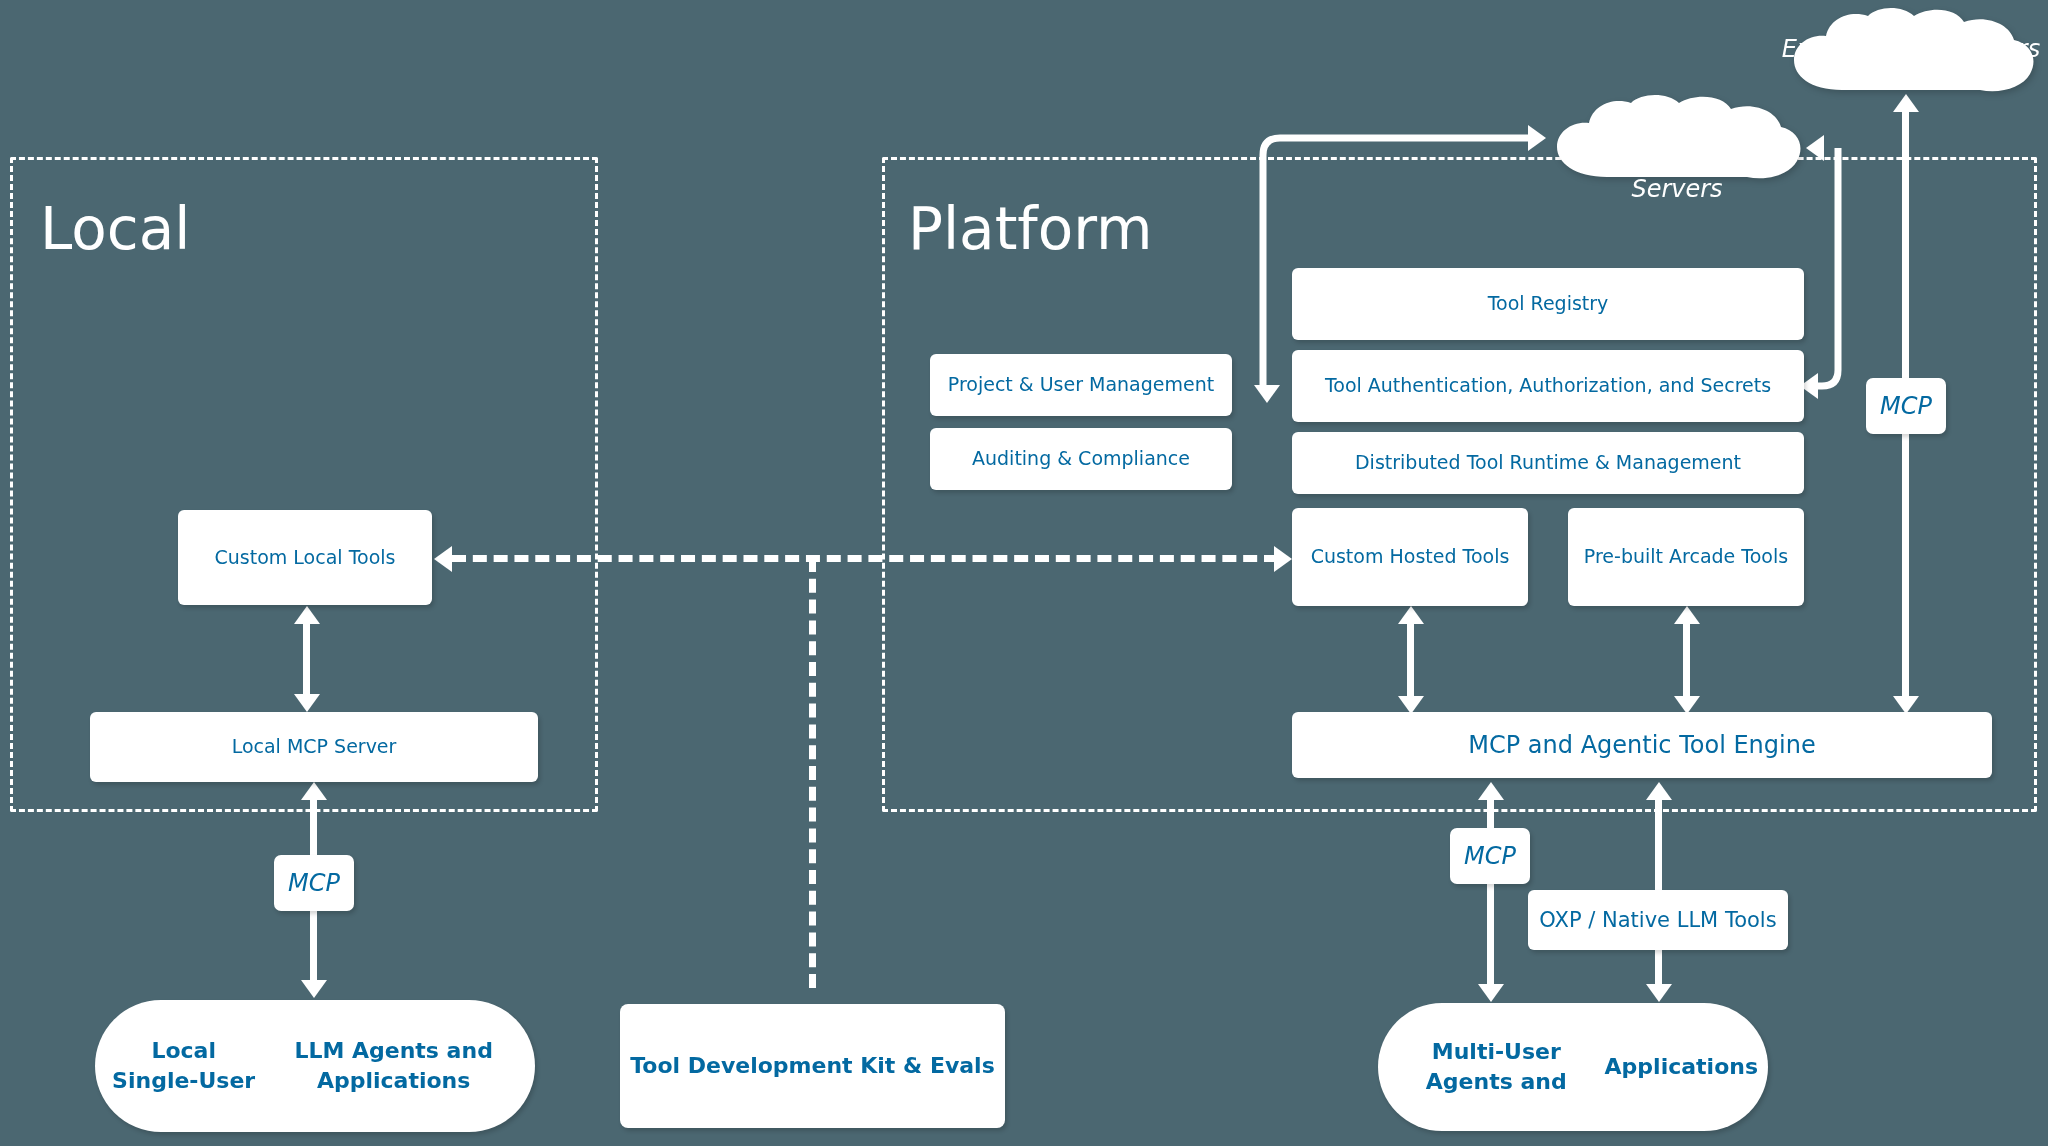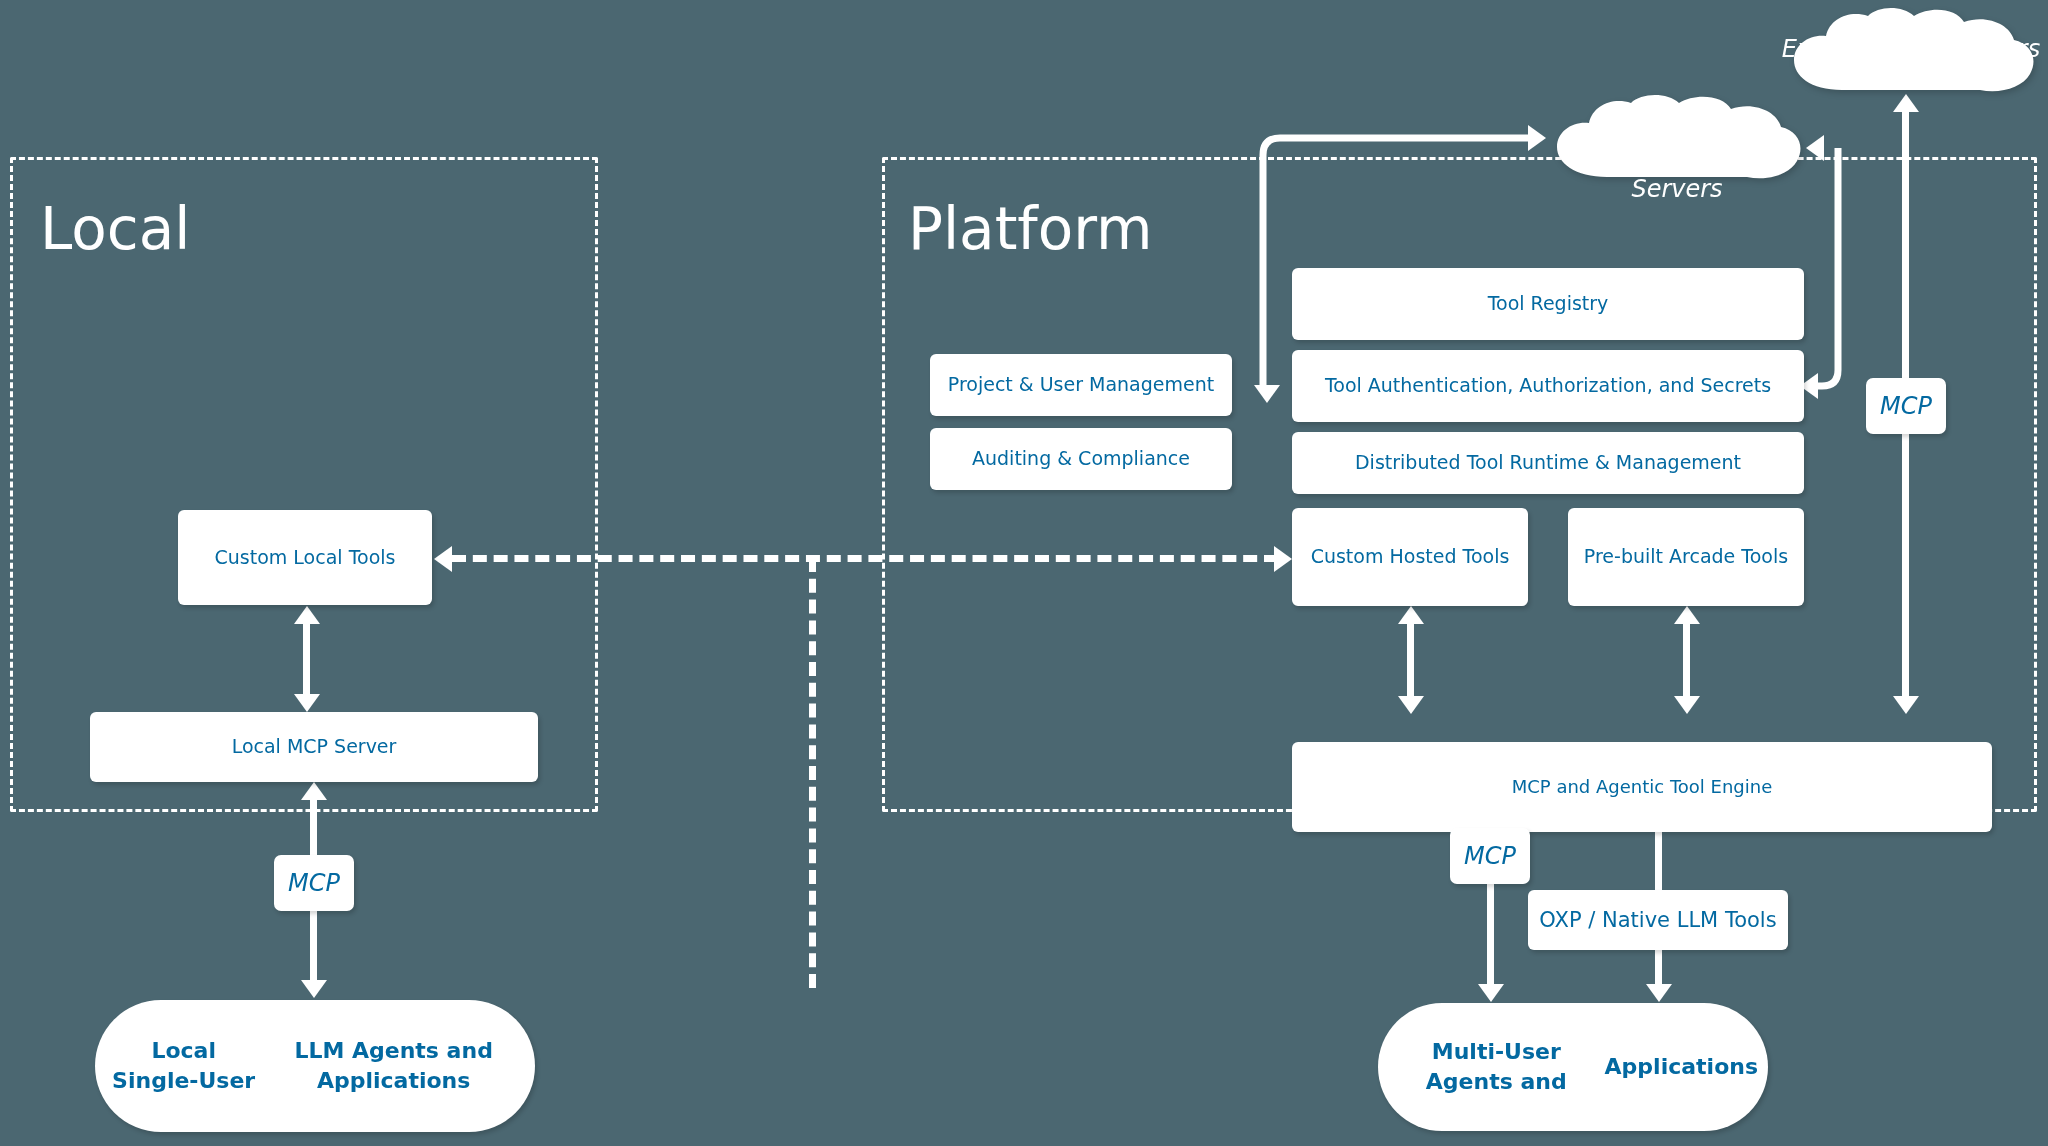--- a/index.html
+++ b/index.html
@@ -129,27 +129,28 @@
   <div class="node" style="left:1292px; top:268px; width:512px; height:72px;">Tool Registry</div>
 
   <div class="node" style="left:1292px; top:350px; width:512px; height:72px;">Tool Authentication, Authorization, and Secrets</div>
 
   <div class="node" style="left:1292px; top:432px; width:512px; height:62px;">Distributed Tool Runtime &amp; Management</div>
 
   <div class="node" style="left:1292px; top:508px; width:236px; height:98px;">Custom Hosted Tools</div>
 
   <div class="node" style="left:1568px; top:508px; width:236px; height:98px;">Pre-built Arcade Tools</div>
 
-  <div class="node" style="left:1292px; top:712px; width:700px; height:90px; font-size:18px;margin-top:30px;">MCP and Agentic Tool Engine</div>
+  <div class="node" style="left:1292px; top:712px; width:700px; height:66px; font-size:24px;">MCP and Agentic Tool Engine</div>
 
   <div class="node pill" style="left:1378px; top:1003px; width:390px; height:128px; flex-direction:row;">
     <span>Multi-User Agents and</span>
     <span>Applications</span>
   </div>
 
+  <div class="node bold" style="left:620px; top:1004px; width:385px; height:124px; border-radius:8px;">Tool Development Kit &amp; Evals</div>
 
   <div class="node italic" style="left:1528px; top:890px; width:260px; height:60px; font-size:21px; z-index:9;">OXP / Native LLM Tools</div>
 
   <div class="node tag" style="left:274px; top:855px; width:80px; height:56px;">MCP</div>
 
   <div class="node tag" style="left:1450px; top:828px; width:80px; height:56px;">MCP</div>
 
   <div class="node tag" style="left:1866px; top:378px; width:80px; height:56px;">MCP</div>
 
   <div class="line vline" style="left:303px; top:622px; height:72px;"></div>

